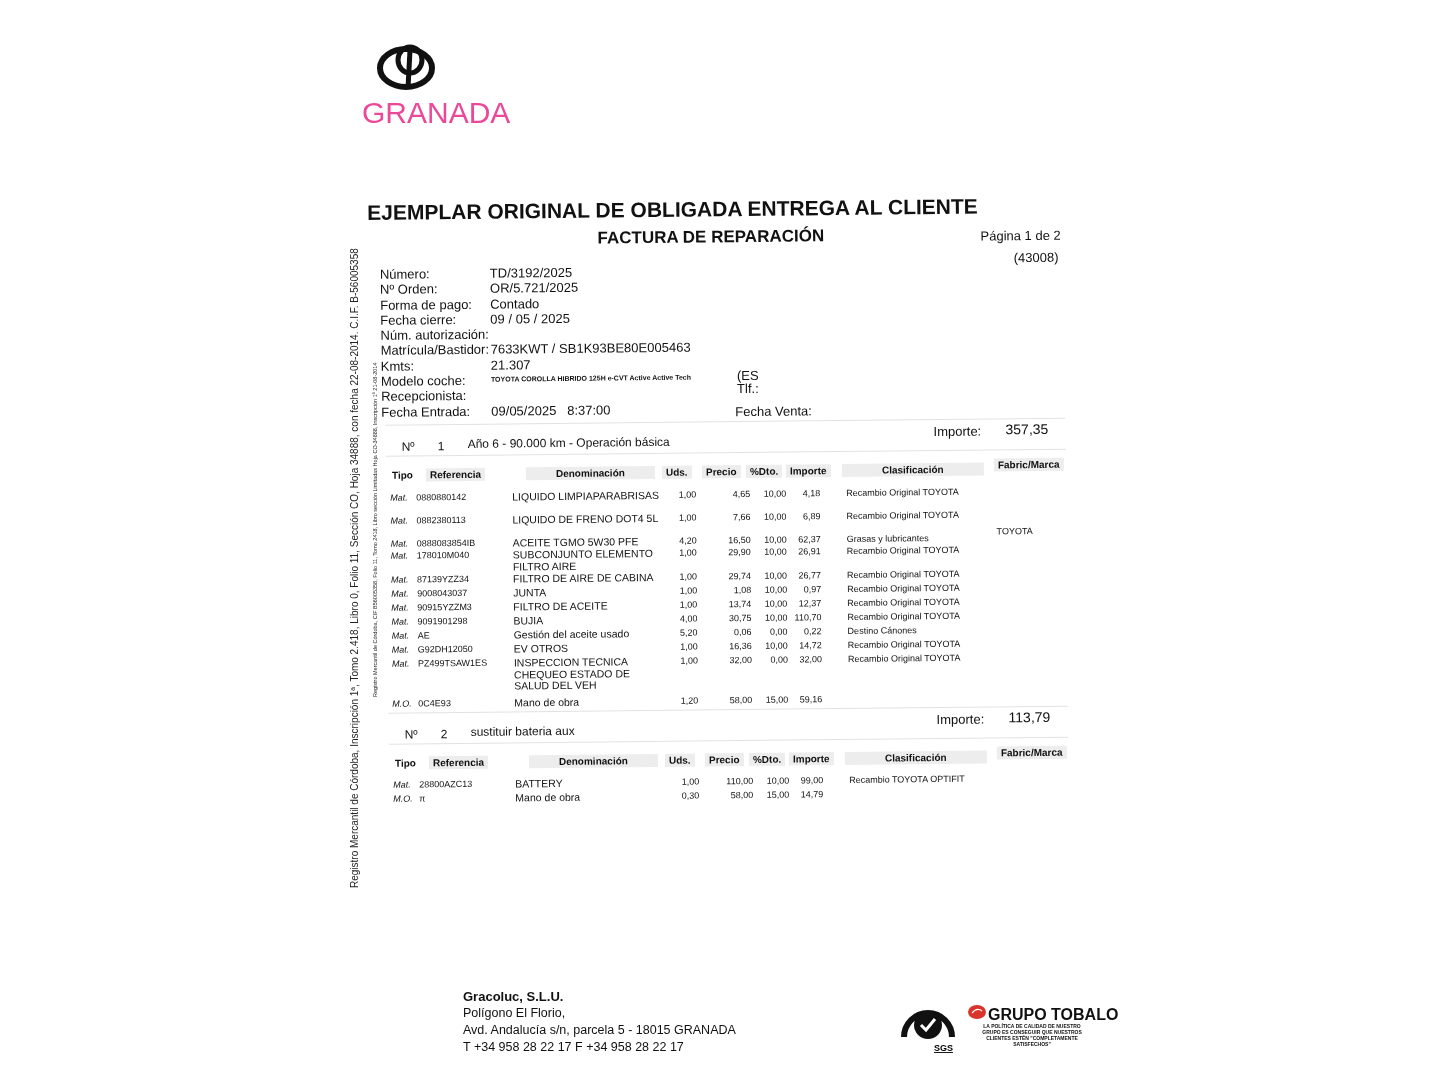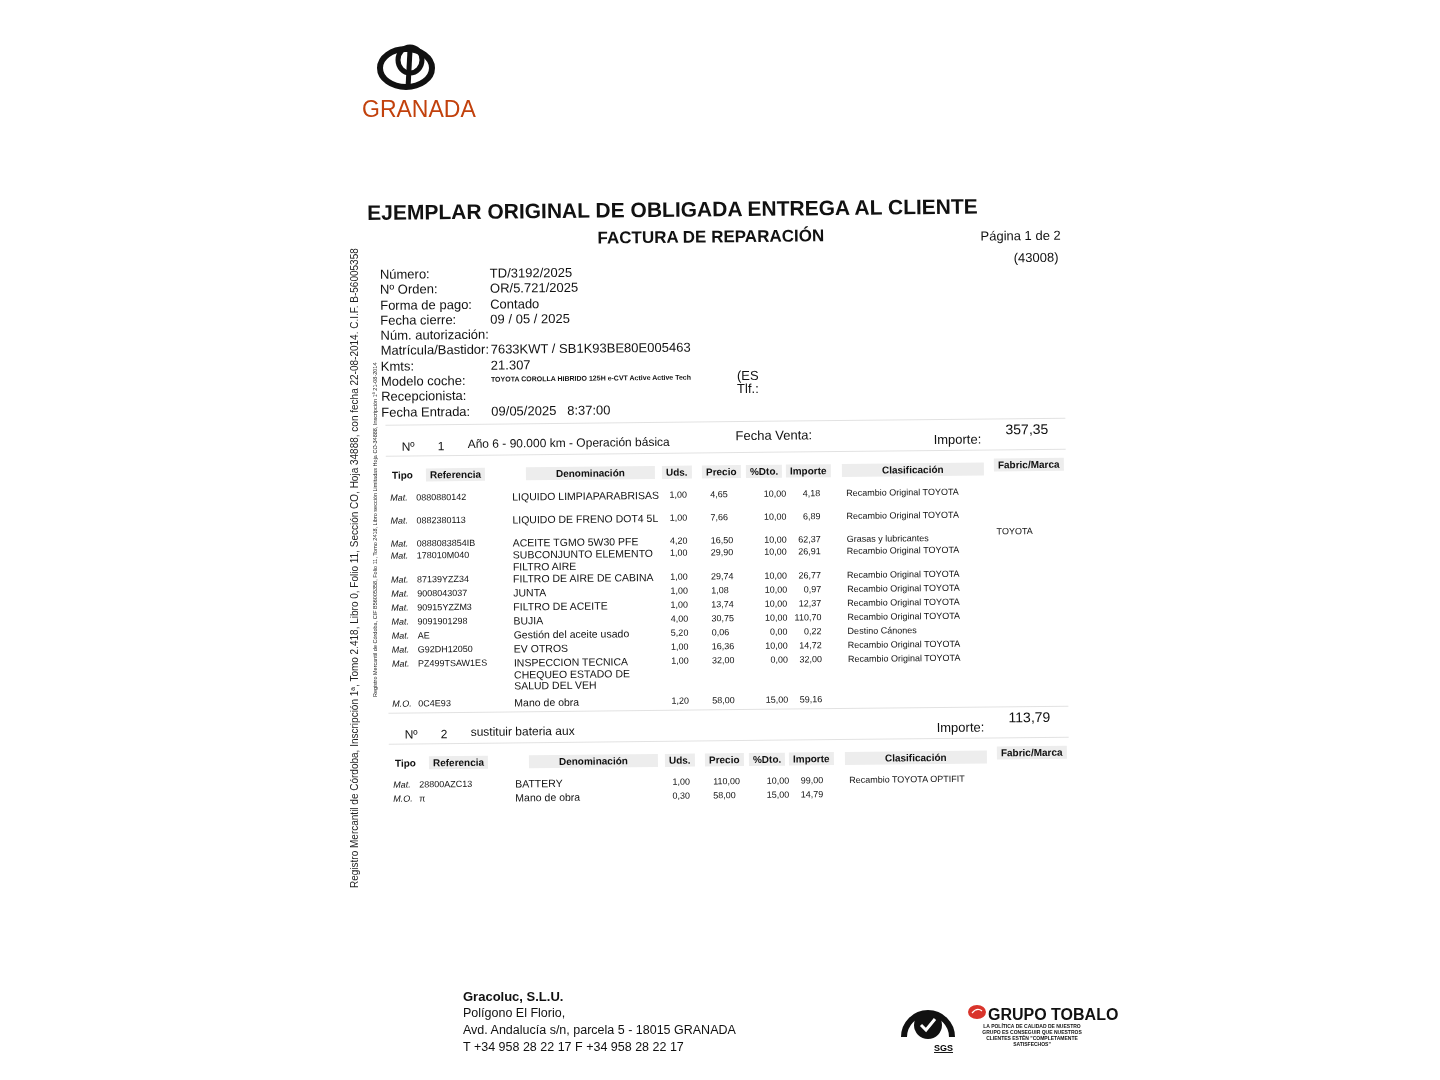--- a/index.html
+++ b/index.html
@@ -1,49 +1,49 @@
 <!DOCTYPE html>
 <html><head>
 <meta charset="utf-8">
 <style>
   html, body { margin:0; padding:0; }
   body { width:1440px; height:1080px; background:#ffffff; position:relative; overflow:hidden;
          font-family:"Liberation Sans", sans-serif; color:#111; }
   .abs { position:absolute; }
   .logo { left:362px; top:40px; width:120px; height:85px; }
   .logo svg { position:absolute; left:14px; top:0; }
-  .logo-text { position:absolute; left:0; top:56px; font-size:23px; letter-spacing:0px; color:#c2410c; font-weight:400; }
+  .logo-text { position:absolute; left:0; top:56px; font-size:30px; letter-spacing:0px; color:#ec4899; font-weight:400; }
   .doc { left:365px; top:195px; width:720px; transform:rotate(-0.6deg); transform-origin:0 0; }
   .title1 { position:absolute; left:2px; top:6px; font-size:21px; font-weight:700; white-space:nowrap; }
   .title2 { position:absolute; left:232px; top:36px; font-size:17px; font-weight:700; white-space:nowrap; }
   .pagina { position:absolute; left:615px; top:40px; font-size:13px; }
   .code { position:absolute; left:648px; top:62px; font-size:13px; }
   .fields { position:absolute; left:14px; top:72px; font-size:13px; line-height:15.3px; }
   .fields .row { display:flex; height:15.3px; }
   .fields .lbl { width:110px; white-space:nowrap; }
   .fields .val { white-space:nowrap; }
   .fields .val.small { font-size:7px; font-weight:700; line-height:13px; }
   .es { position:absolute; left:370px; top:178px; font-size:13px; line-height:13px; }
-  .fv { position:absolute; left:368px; top:213px; font-size:13px;margin-top:24px; }
+  .fv { position:absolute; left:368px; top:213px; font-size:13px; }
   .op { position:absolute; left:18px; width:680px; height:30px; border-top:1px solid #e2e2e2; border-bottom:1px solid #e2e2e2; font-size:12px; }
   .op .n { position:absolute; left:16px; top:14px; }
   .op .num { position:absolute; left:52px; top:14px; }
   .op .desc { position:absolute; left:82px; top:12px; }
-  .op .imp-l { position:absolute; left:548px; top:4px; font-size:13px;margin-top:8px; }
+  .op .imp-l { position:absolute; left:548px; top:4px; font-size:13px; }
   .op .imp-v { position:absolute; left:620px; top:2px; font-size:14px; }
   .th { position:absolute; left:18px; width:690px; height:18px; font-size:10px; font-weight:700; }
   .th span { position:absolute; top:4px; background:#ededed; padding:1px 4px; }
   .items { position:absolute; left:22px; width:680px; font-size:9px; }
   .it { position:absolute; left:0; width:680px; }
   .it span { position:absolute; white-space:nowrap; }
   .c-tipo { left:0;font-style:italic; }
   .c-ref { left:26px; }
   .c-den { left:122px; font-size:10.5px; line-height:11.5px; white-space:normal !important; width:150px; }
-  .c-uds { left:270px; width:36px; text-align:center; }
-  .c-pre { left:320px; width:40px; text-align:left; }
+  .c-uds { left:270px; width:36px; text-align:right; }
+  .c-pre { left:320px; width:40px; text-align:right; }
   .c-dto { left:366px; width:30px; text-align:right; }
   .c-imp { left:390px; width:40px; text-align:right; }
   .c-cls { left:456px; }
   .c-fab { left:606px; }
   .side { left:349px; top:888px; transform:rotate(-90deg); transform-origin:0 0; font-size:10px; white-space:nowrap; color:#222; }
   .side2 { left:372px; top:697px; transform:rotate(-90deg); transform-origin:0 0; font-size:5.5px; white-space:nowrap; color:#222; }
   .footer { left:463px; top:988px; font-size:12.5px; line-height:17px; }
   .footer .co { font-weight:700; font-size:13px; }
   .cert { left:898px; top:997px; }
   .tobalo { left:968px; top:1003px; width:120px; }

